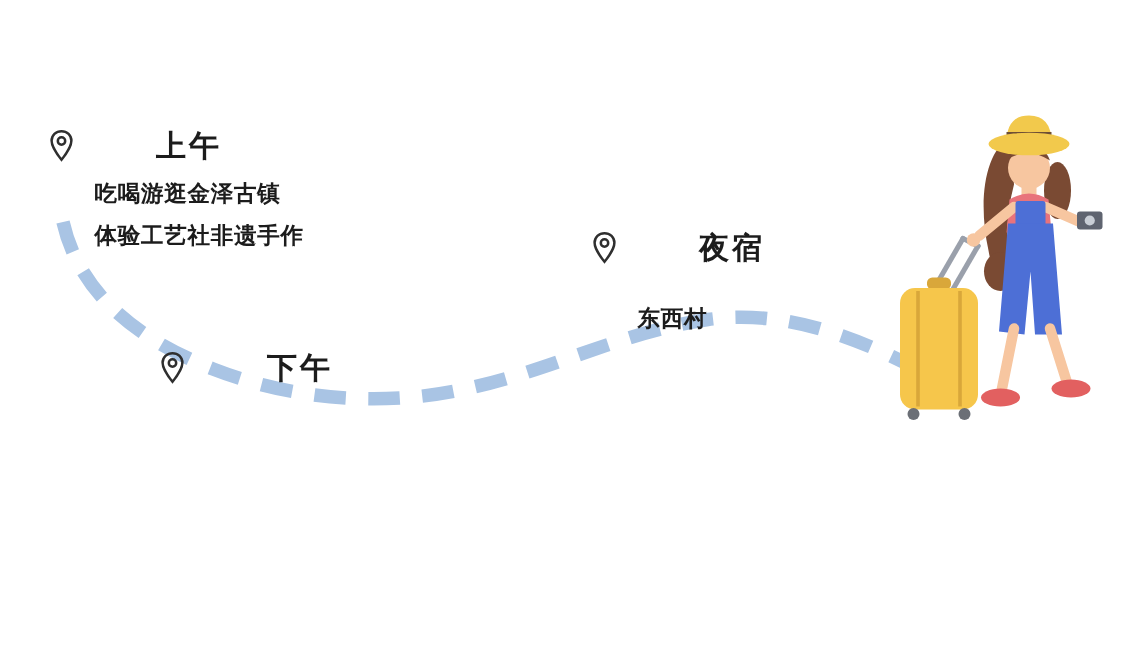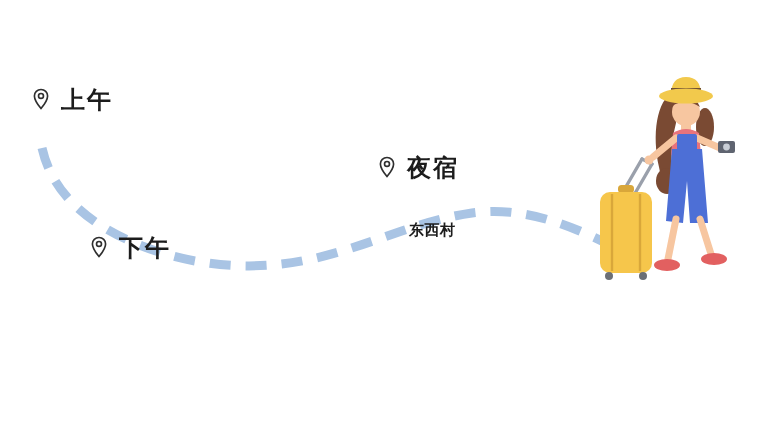--- a/index.html
+++ b/index.html
@@ -9,23 +9,23 @@
     color:var(--text,#1c1c1c);
   }
   .canvas {
     position:relative; width:758px; height:437px;
     background:var(--background,#fff); overflow:hidden;
   }
   .route { position:absolute; left:0; top:0; width:758px; height:437px; }
   .stop { position:absolute; }
   .stop-header { display:flex; align-items:center; gap:9px; }
   .pin { display:inline-flex; width:22px; height:26px; }
-  .stop-title { font-size:24px; font-weight:700; letter-spacing:2px; }
+  .stop-title { font-size:20px; font-weight:700; letter-spacing:2px;margin-left:43px; }
   .stop-lines { padding-left:33px; margin-top:5px; }
-  .stop--night .stop-lines { margin-top:32px; }
+  .stop--night .stop-lines { margin-top:20px; }
   .stop-line {
     font-size:15px; font-weight:700; line-height:28px;
     white-space:nowrap; letter-spacing:0.5px;
   }
   .girl { position:absolute; left:580px; top:55px; width:170px; height:240px; }
 </style>
 </head>
 <body>
 
 <div class="canvas">
@@ -37,37 +37,41 @@
   <div class="stop" style="left:30px; top:84px;">
     <div class="stop-header">
       <span class="pin">
         <svg viewBox="0 0 24 28" width="22" height="26">
           <path d="M12 2.5c-4.1 0-7.2 3.1-7.2 7 0 5 7.2 13.8 7.2 13.8s7.2-8.8 7.2-13.8c0-3.9-3.1-7-7.2-7z" fill="none" stroke-width="1.8" stroke="#2f2f2f"></path>
           <circle cx="12" cy="9.6" r="2.7" fill="none" stroke-width="1.8" stroke="#2f2f2f"></circle>
         </svg>
       </span>
       <span class="stop-title">上午</span>
     </div>
+    <div class="stop-lines">
+      <div class="stop-line">吃喝游逛金泽古镇</div>
+      <div class="stop-line">体验工艺社非遗手作</div>
+    </div>
   </div>
 
-  <div class="stop" style="left:88px; top:232px;font-family:Liberation Mono, monospace;">
+  <div class="stop" style="left:104px; top:232px;font-family:Liberation Mono, monospace;">
     <div class="stop-header">
       <span class="pin">
         <svg viewBox="0 0 24 28" width="22" height="26">
           <path d="M12 2.5c-4.1 0-7.2 3.1-7.2 7 0 5 7.2 13.8 7.2 13.8s7.2-8.8 7.2-13.8c0-3.9-3.1-7-7.2-7z" fill="none" stroke-width="1.8" stroke="#2f2f2f"></path>
           <circle cx="12" cy="9.6" r="2.7" fill="none" stroke-width="1.8" stroke="#2f2f2f"></circle>
         </svg>
       </span>
       <span class="stop-title">下午</span>
     </div>
     <div class="stop-lines">
     </div>
   </div>
 
-  <div class="stop stop--night" style="left:376px; top:152px;">
+  <div class="stop stop--night" style="left:392px; top:152px;">
     <div class="stop-header">
       <span class="pin">
         <svg viewBox="0 0 24 28" width="22" height="26">
           <path d="M12 2.5c-4.1 0-7.2 3.1-7.2 7 0 5 7.2 13.8 7.2 13.8s7.2-8.8 7.2-13.8c0-3.9-3.1-7-7.2-7z" fill="none" stroke-width="1.8" stroke="#2f2f2f"></path>
           <circle cx="12" cy="9.6" r="2.7" fill="none" stroke-width="1.8" stroke="#2f2f2f"></circle>
         </svg>
       </span>
       <span class="stop-title">夜宿</span>
     </div>
     <div class="stop-lines">

